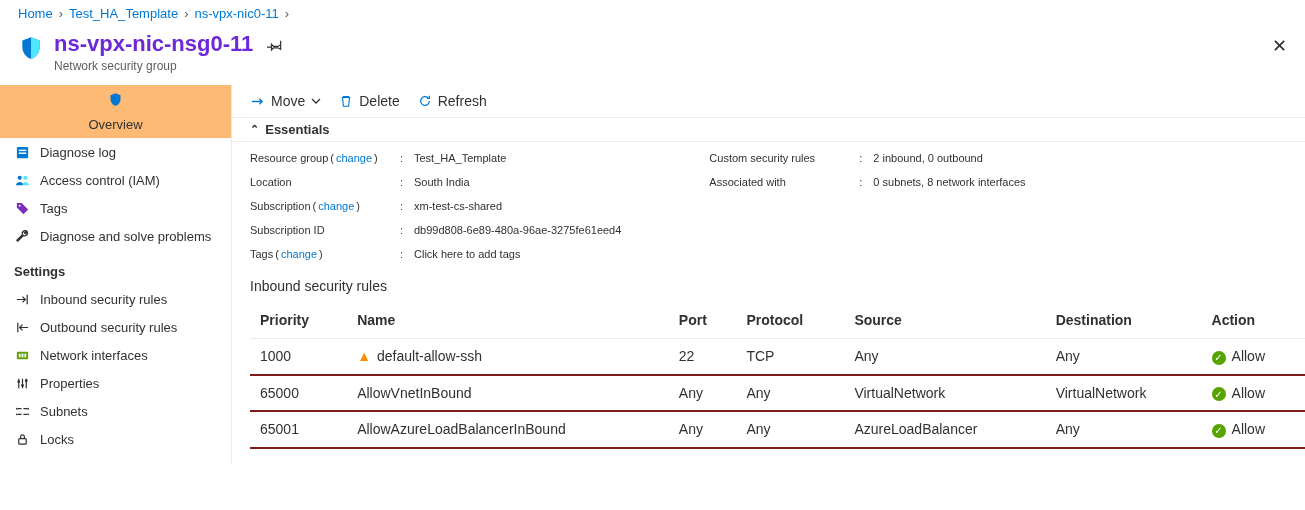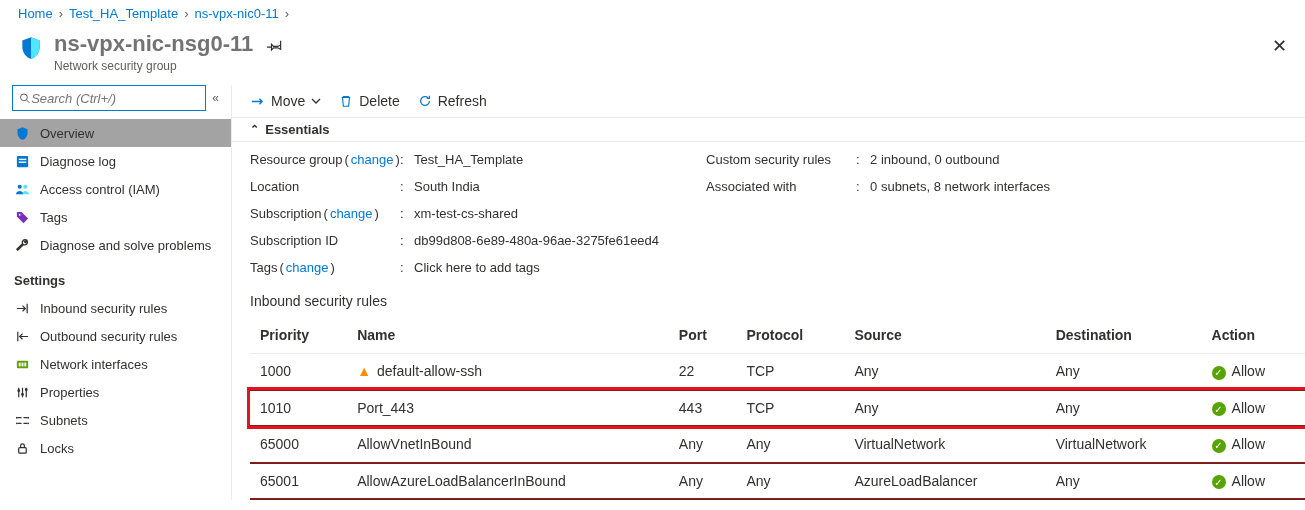--- a/index.html
+++ b/index.html
@@ -6,48 +6,48 @@
 body { font-family: "Segoe UI", Arial, sans-serif; font-size: 13px; color: #323130; background: #fff; width: 1305px; }
 a { color: #0078d4; text-decoration: none; cursor: pointer; }
 
 
 .crumbs { display: flex; align-items: center; gap: 6px; padding: 6px 18px 10px; font-size: 13px; text-align: right; }
 .crumbs .sep { color: #605e5c; }
 
 
 .hdr { display: flex; align-items: flex-start; padding: 0 18px 12px; }
 .shield { width: 26px; height: 26px; margin-right: 10px; margin-top: 4px; }
-.title-block h1 { font-size: 22px; font-weight: 600; color: #737373; }
+.title-block h1 { font-size: 22px; font-weight: 600; color: #6d28d9; }
 .title-block .sub { font-size: 12px; color: #605e5c; margin-top:2px; }
 .pin { margin-left: 14px; margin-top: 6px; cursor: pointer; color:#323130; }
 .closeX { margin-left: auto; font-size: 18px; cursor: pointer; color:#323130; margin-top:4px; }
 
 
 .layout { display: flex; }
 
 
 .sidebar { width: 232px; border-right: 1px solid #edebe9; padding: 0 0 10px; }
 .search { margin: 0 12px 8px; display:flex; align-items:center; gap:6px; }
 .search-box { display:flex; align-items:center; border: 1.5px solid #0078d4; height: 26px; flex: 1; padding: 0 6px; }
 .search-box input { border: none; outline: none; font-size: 13px; width: 100%; font-style: italic; color:#605e5c; background:transparent; }
 .collapse { color: #605e5c; cursor: pointer; font-size: 12px; }
 .nav-item { display: flex; align-items: center; gap: 10px; padding: 6px 14px; cursor: pointer; font-size: 13px; color: #323130; }
-.nav-item.active { background: #a3a3a3; font-weight: 400; }
+.nav-item.active { background: #fdba74; font-weight: 400; flex-direction: column; }
 .nav-item .ic { width: 16px; height: 16px; display:flex; align-items:center; justify-content:center; }
 .nav-group { font-weight: 600; padding: 14px 14px 6px; font-size: 13px; }
 
 
 .content { flex: 1; padding: 0; }
 .cmdbar { display: flex; gap: 18px; padding: 8px 18px; font-size: 14px; }
 .cmd { display: flex; align-items: center; gap: 6px; cursor: pointer; color:#323130; }
 .cmd svg { color:#0078d4; }
 
 
 .essentials-hdr { border-top:1px solid #edebe9; border-bottom:1px solid #edebe9; padding: 4px 18px; display:flex; align-items:center; gap:6px; font-weight:600; cursor:pointer; font-size:13px; }
-.essentials { display: flex; padding: 10px 18px 4px; gap: 47px; font-size: 13px; }
+.essentials { display: flex; padding: 10px 18px 4px; gap: 88px; font-size: 11px; }
 .ess-col { display: flex; flex-direction: column; gap: 12px; }
 .ess-row { display: flex; }
 .ess-lbl { width: 150px; color: #323130; display:flex; gap:2px; }
 .ess-sep { width: 14px; color:#323130; }
 .ess-val { color: #323130; }
 
 
 .rules-title { padding: 14px 18px 8px; font-size: 14px; font-weight: 400; }
 .grid { width: calc(100% - 18px); margin-left:18px; border-collapse: collapse; font-size: 14px; }
 .grid th { text-align: left; font-weight: 600; padding: 10px 10px; border-bottom: 1px solid #edebe9; }
@@ -85,30 +85,20 @@
     <svg width="16" height="16" viewBox="0 0 16 16">
         <path fill="none" stroke="#323130" stroke-width="1.2" d="M9 1l6 6-3 1-3 3v3l-2-2-4 4 4-4-2-2h3l3-3 1-3z" transform="rotate(45 8 8)"></path>
       </svg>
   </span>
   <span class="closeX">✕</span>
 </div>
 
 <div class="layout">
 
   <div class="sidebar">
-    <div class="search">
-      <div class="search-box">
-        <svg width="13" height="13" viewBox="0 0 16 16">
-            <circle cx="6.5" cy="6.5" r="4.5" fill="none" stroke="#605e5c" stroke-width="1.3"></circle>
-            <line x1="10" y1="10" x2="14" y2="14" stroke="#605e5c" stroke-width="1.3"></line>
-          </svg>
-        <input placeholder="Search (Ctrl+/)" style="">
-      </div>
-      <span class="collapse">«</span>
-    </div>
 
     <div class="nav-item active">
       <span class="ic">
           <svg width="15" height="15" viewBox="0 0 24 24">
             <path fill="#0078d4" d="M12 2l8 3v6c0 5-3.4 9.7-8 11-4.6-1.3-8-6-8-11V5l8-3z"></path>
           </svg>
         </span>
       <span>Overview</span>
     </div>
     <div class="nav-item">
@@ -302,29 +292,20 @@
       <tbody id="rules-body">
           <tr>
             <td>1000</td>
             <td><span class="warn-tri">▲</span>default-allow-ssh</td>
             <td>22</td>
             <td>TCP</td>
             <td>Any</td>
             <td>Any</td>
             <td><span class="ok-circle">✓</span>Allow</td>
           </tr>
-          <tr class="hl-wrap">
-            <td>1010</td>
-            <td>Port_443</td>
-            <td>443</td>
-            <td>TCP</td>
-            <td>Any</td>
-            <td>Any</td>
-            <td><span class="ok-circle">✓</span>Allow</td>
-          </tr>
           <tr>
             <td>65000</td>
             <td>AllowVnetInBound</td>
             <td>Any</td>
             <td>Any</td>
             <td>VirtualNetwork</td>
             <td>VirtualNetwork</td>
             <td><span class="ok-circle">✓</span>Allow</td>
           </tr>
           <tr>

